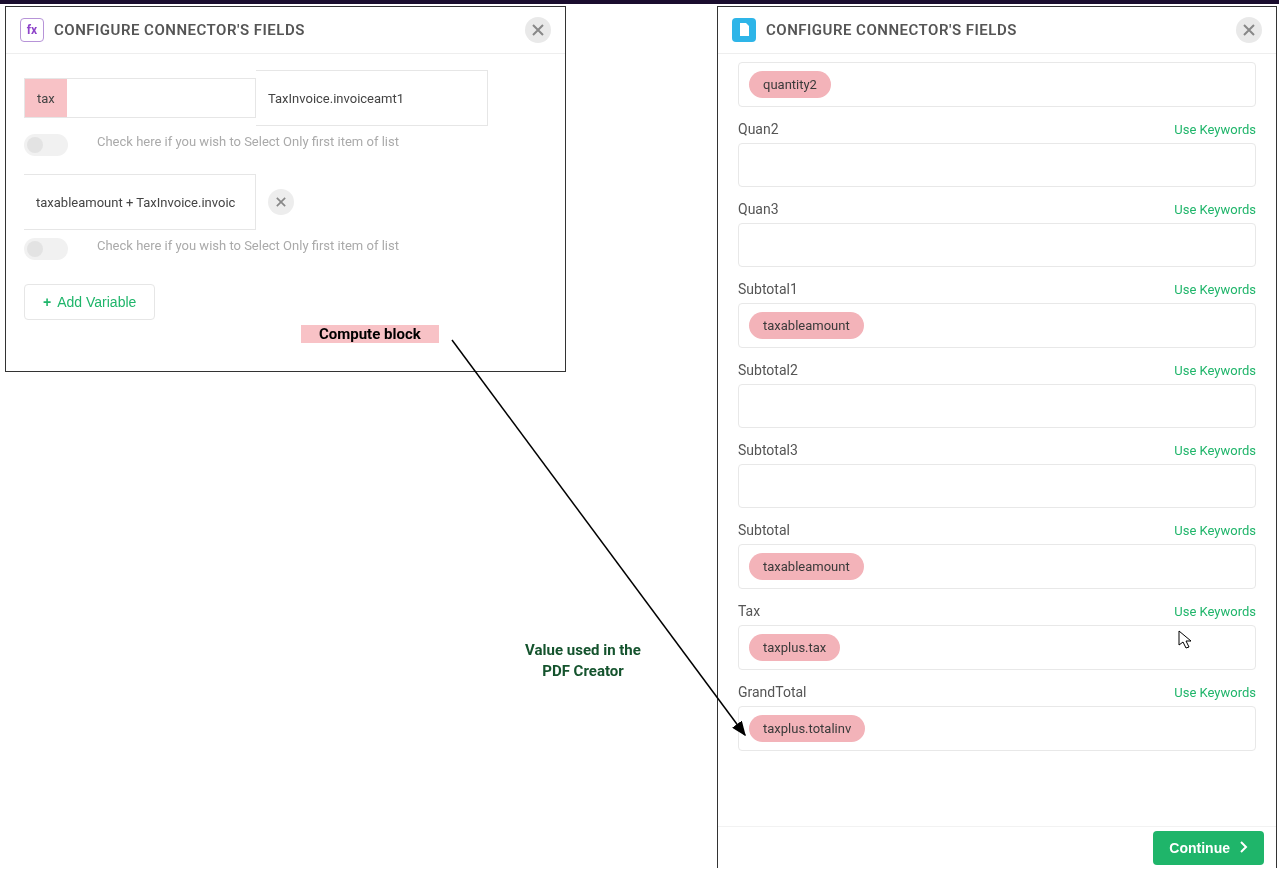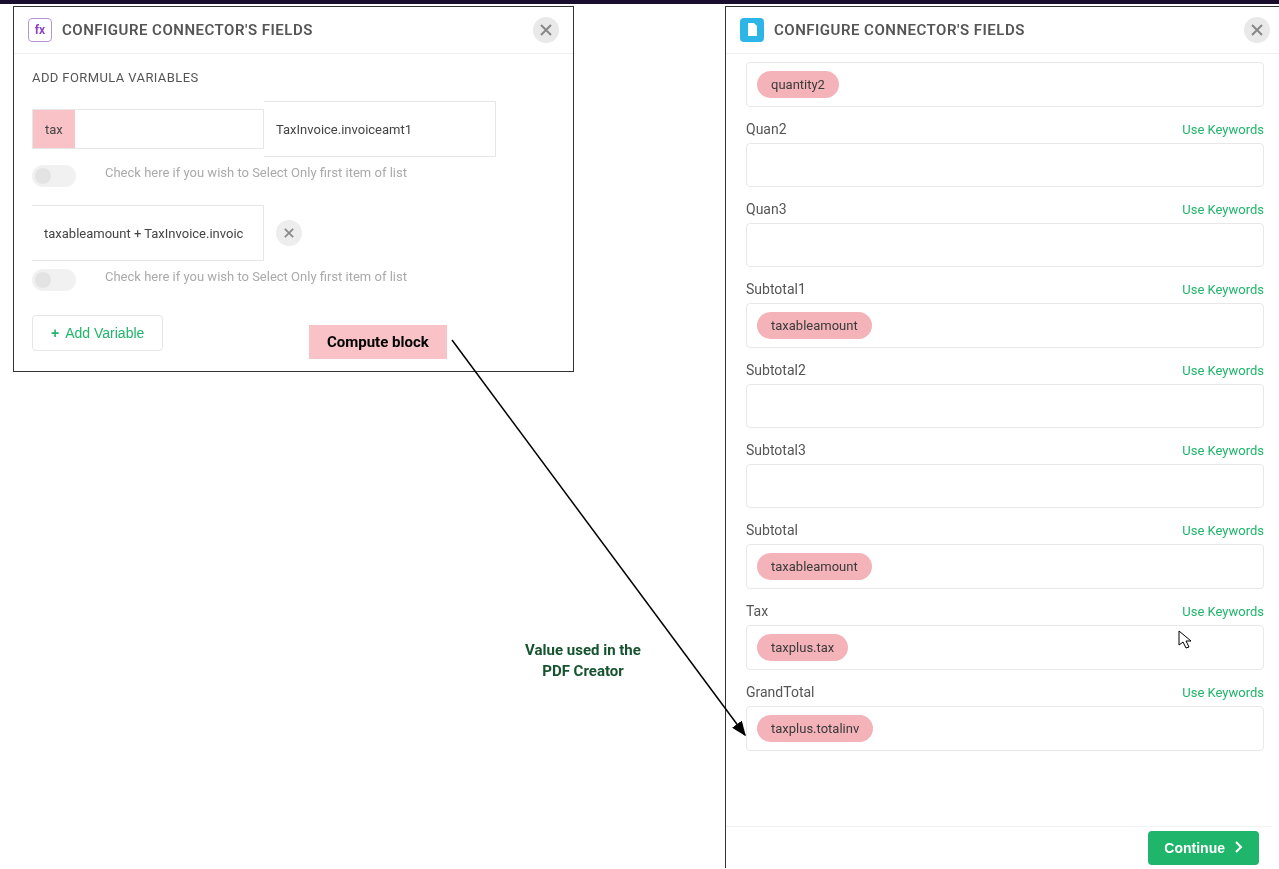--- a/index.html
+++ b/index.html
@@ -14,21 +14,20 @@
   .top-bar {
     position: absolute;
     top: 0; left: 0;
     width: 1279px; height: 4px;
     background: #1a0d2e;
   }
   .panel {
     position: absolute;
     border: 1px solid #333;
     background: #fff;
-    margin-left: 8px;
   }
   .panel-header {
     display: flex;
     align-items: center;
     padding: 10px 14px;
     border-bottom: 1px solid #eee;
   }
   .panel-header .icon {
     width: 24px; height: 24px;
     border-radius: 4px;
@@ -128,21 +127,21 @@
     color: #1fb56a;
     background: #fff;
     cursor: pointer;
     display: inline-flex; align-items: center;
   }
   .add-var-btn .plus { margin-right: 6px; font-weight: bold; }
   .compute-tag {
     position: absolute;
     left: 295px; top: 318px;
     background: #f8c2c6;
-    padding: 8px 18px;
+    padding: 0 18px;
     font-weight: 700;
     font-size: 15px;
     color: #000;
   }
   
   .right-panel { top: 6px; left: 717px; width: 560px; height: 862px; border-bottom: none; }
   .right-body {
     padding: 8px 20px 0 20px;
     height: 776px;
     overflow: hidden;
@@ -164,21 +163,21 @@
   }
   .pill {
     background: #f3b3b9;
     border-radius: 16px;
     padding: 6px 14px;
     font-size: 13px;
     color: #3a3a3a;
   }
   .right-footer {
     position: absolute;
-    bottom: 0; left: 0; right: 13px;
+    bottom: 0; left: 0; right: 0;
     height: 42px;
     border-top: 1px solid #f2f2f2;
     display: flex; justify-content: flex-end; align-items: center;
     padding: 0 12px;
     background: #fff;
   }
   .continue-btn {
     background: #1fb56a;
     color: #fff;
     border: none;
@@ -214,21 +213,20 @@
   <div class="panel-header">
     <span class="icon fx-icon">fx</span>
     <span class="panel-title">CONFIGURE CONNECTOR'S FIELDS</span>
     <span class="close-btn">
       <svg width="12" height="12" viewBox="0 0 12 12">
           <path d="M1 1 L11 11 M11 1 L1 11" stroke="#888" stroke-width="2" fill="none"></path>
         </svg>
     </span>
   </div>
   <div class="left-body">
-    <div class="subhead">ADD FORMULA VARIABLES</div>
 
     
     <div class="var-row">
       <div class="var-name">
         <span class="hl">tax</span>
       </div>
       <div class="var-expr">
         <span>TaxInvoice.invoiceamt1</span>
       </div>
     </div>

